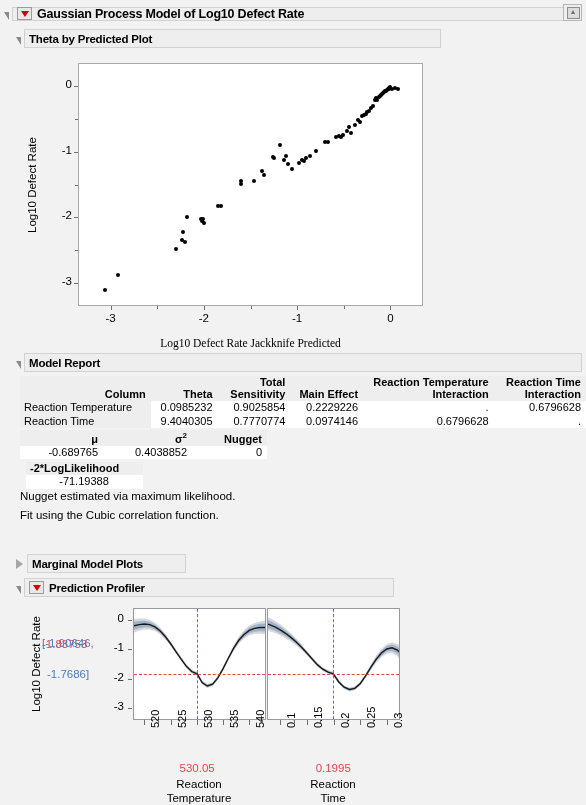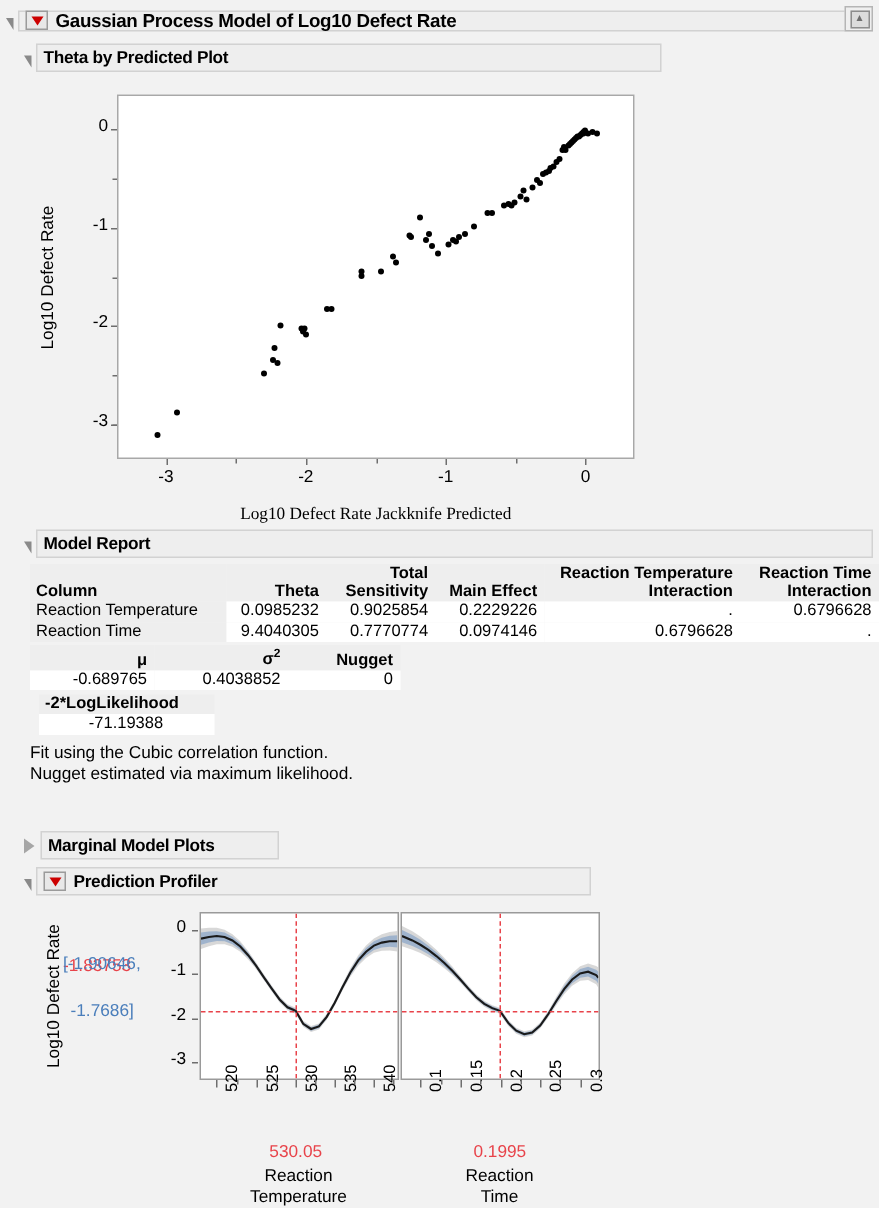--- a/index.html
+++ b/index.html
@@ -274,21 +274,21 @@
   <span class="tri-open"></span>
   <div class="hdr-bar sub" style="flex:1;height:19px;">
     <span class="title-text">Model Report</span>
   </div>
 </div>
 
 <div id="model-report" style="top:376px;">
   <table class="jmp" id="main-table">
     <thead>
       <tr>
-        <th class="lft" style="width:136px;">
+        <th class="lft" style="width:136px;text-align:right;">
           <div>&nbsp;</div>
             <div>Column</div>
         </th>
         <th style="width:64px;">
           <div>&nbsp;</div>
             <div>Theta</div>
         </th>
         <th style="width:73px;">
           <div>Total</div>
             <div>Sensitivity</div>
@@ -346,22 +346,22 @@
     <tbody>
         <tr>
       <th style="width:108px;text-align:left;padding-left:4px;">-2*LogLikelihood</th>
     </tr>
     <tr>
       <td style="text-align:center;">-71.19388</td>
     </tr>
   </tbody>
     </table>
 
+  <div class="fitnote">Nugget estimated via maximum likelihood.</div>
   <div class="fitnote" style="margin-top:5px;">Fit using the Cubic correlation function.</div>
-  <div class="fitnote">Nugget estimated via maximum likelihood.</div>
 </div>
 
 <div class="outline-row" style="position:absolute;left:16px;top:554px;width:170px;height:19px;">
   <span class="tri-closed"></span>
   <div class="hdr-bar sub" style="flex:1;height:19px;">
     <span class="title-text">Marginal Model Plots</span>
   </div>
 </div>
 
 <div class="outline-row" style="position:absolute;left:16px;top:578px;width:378px;height:19px;">

